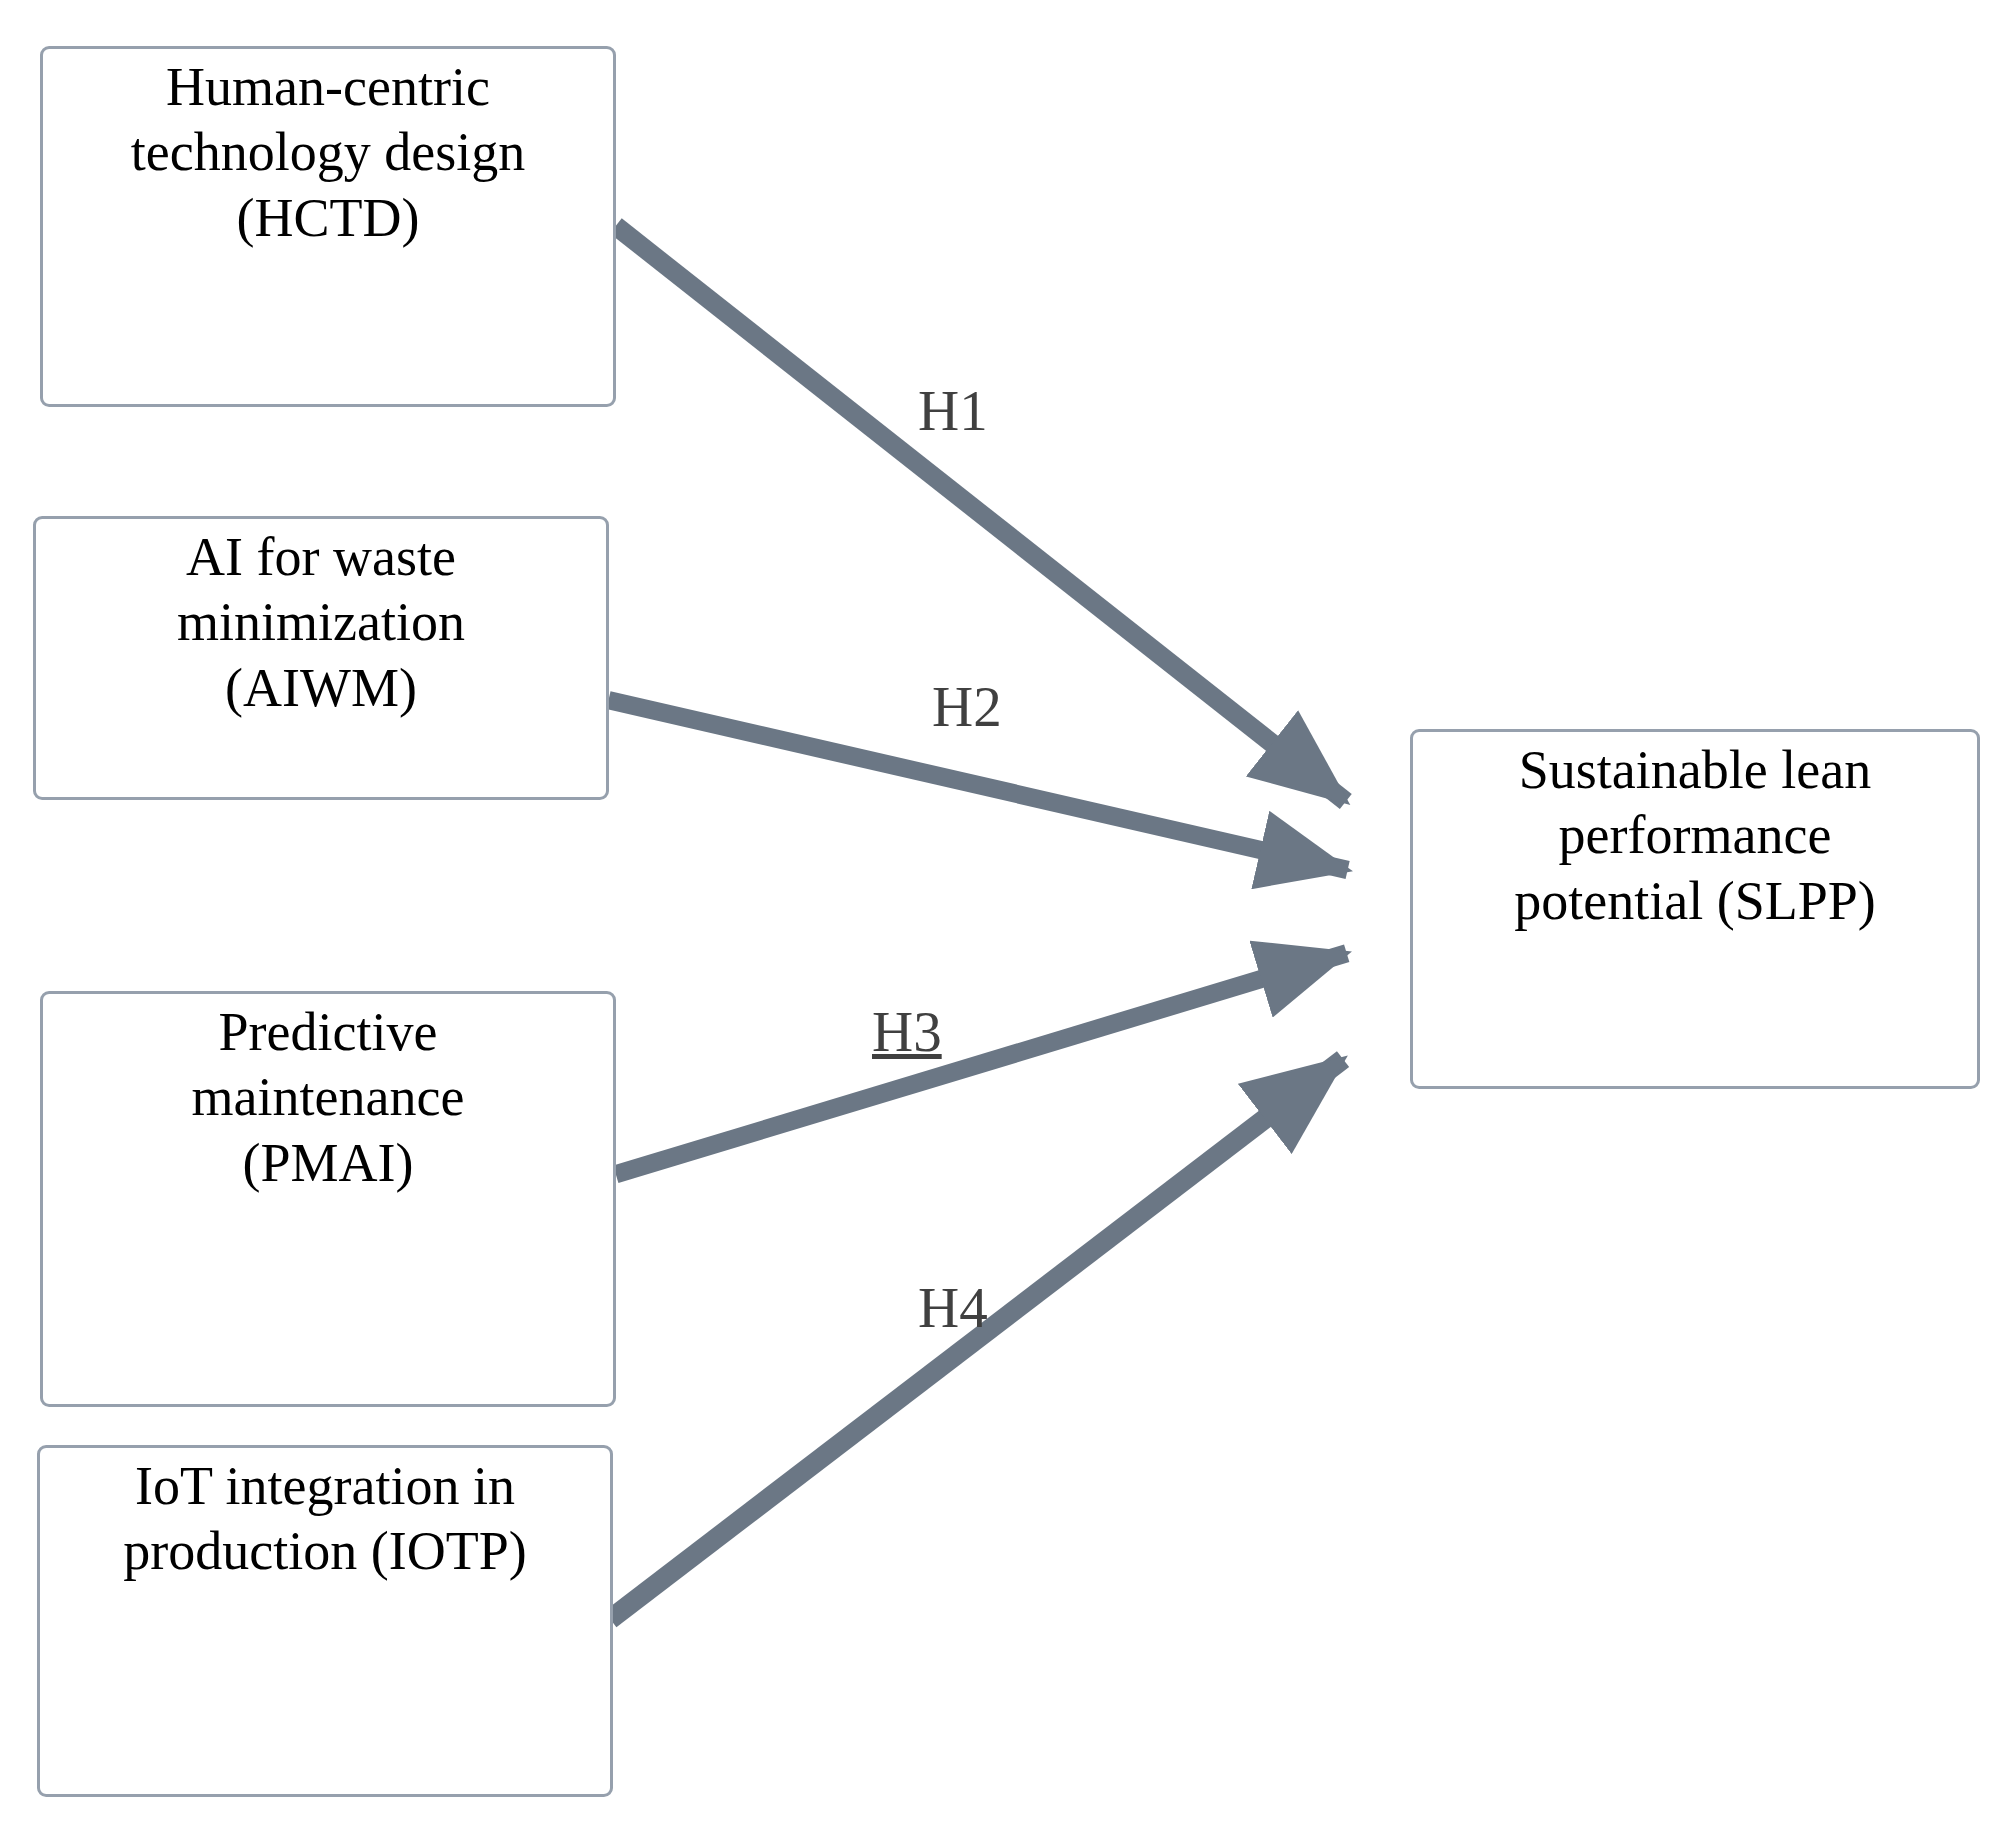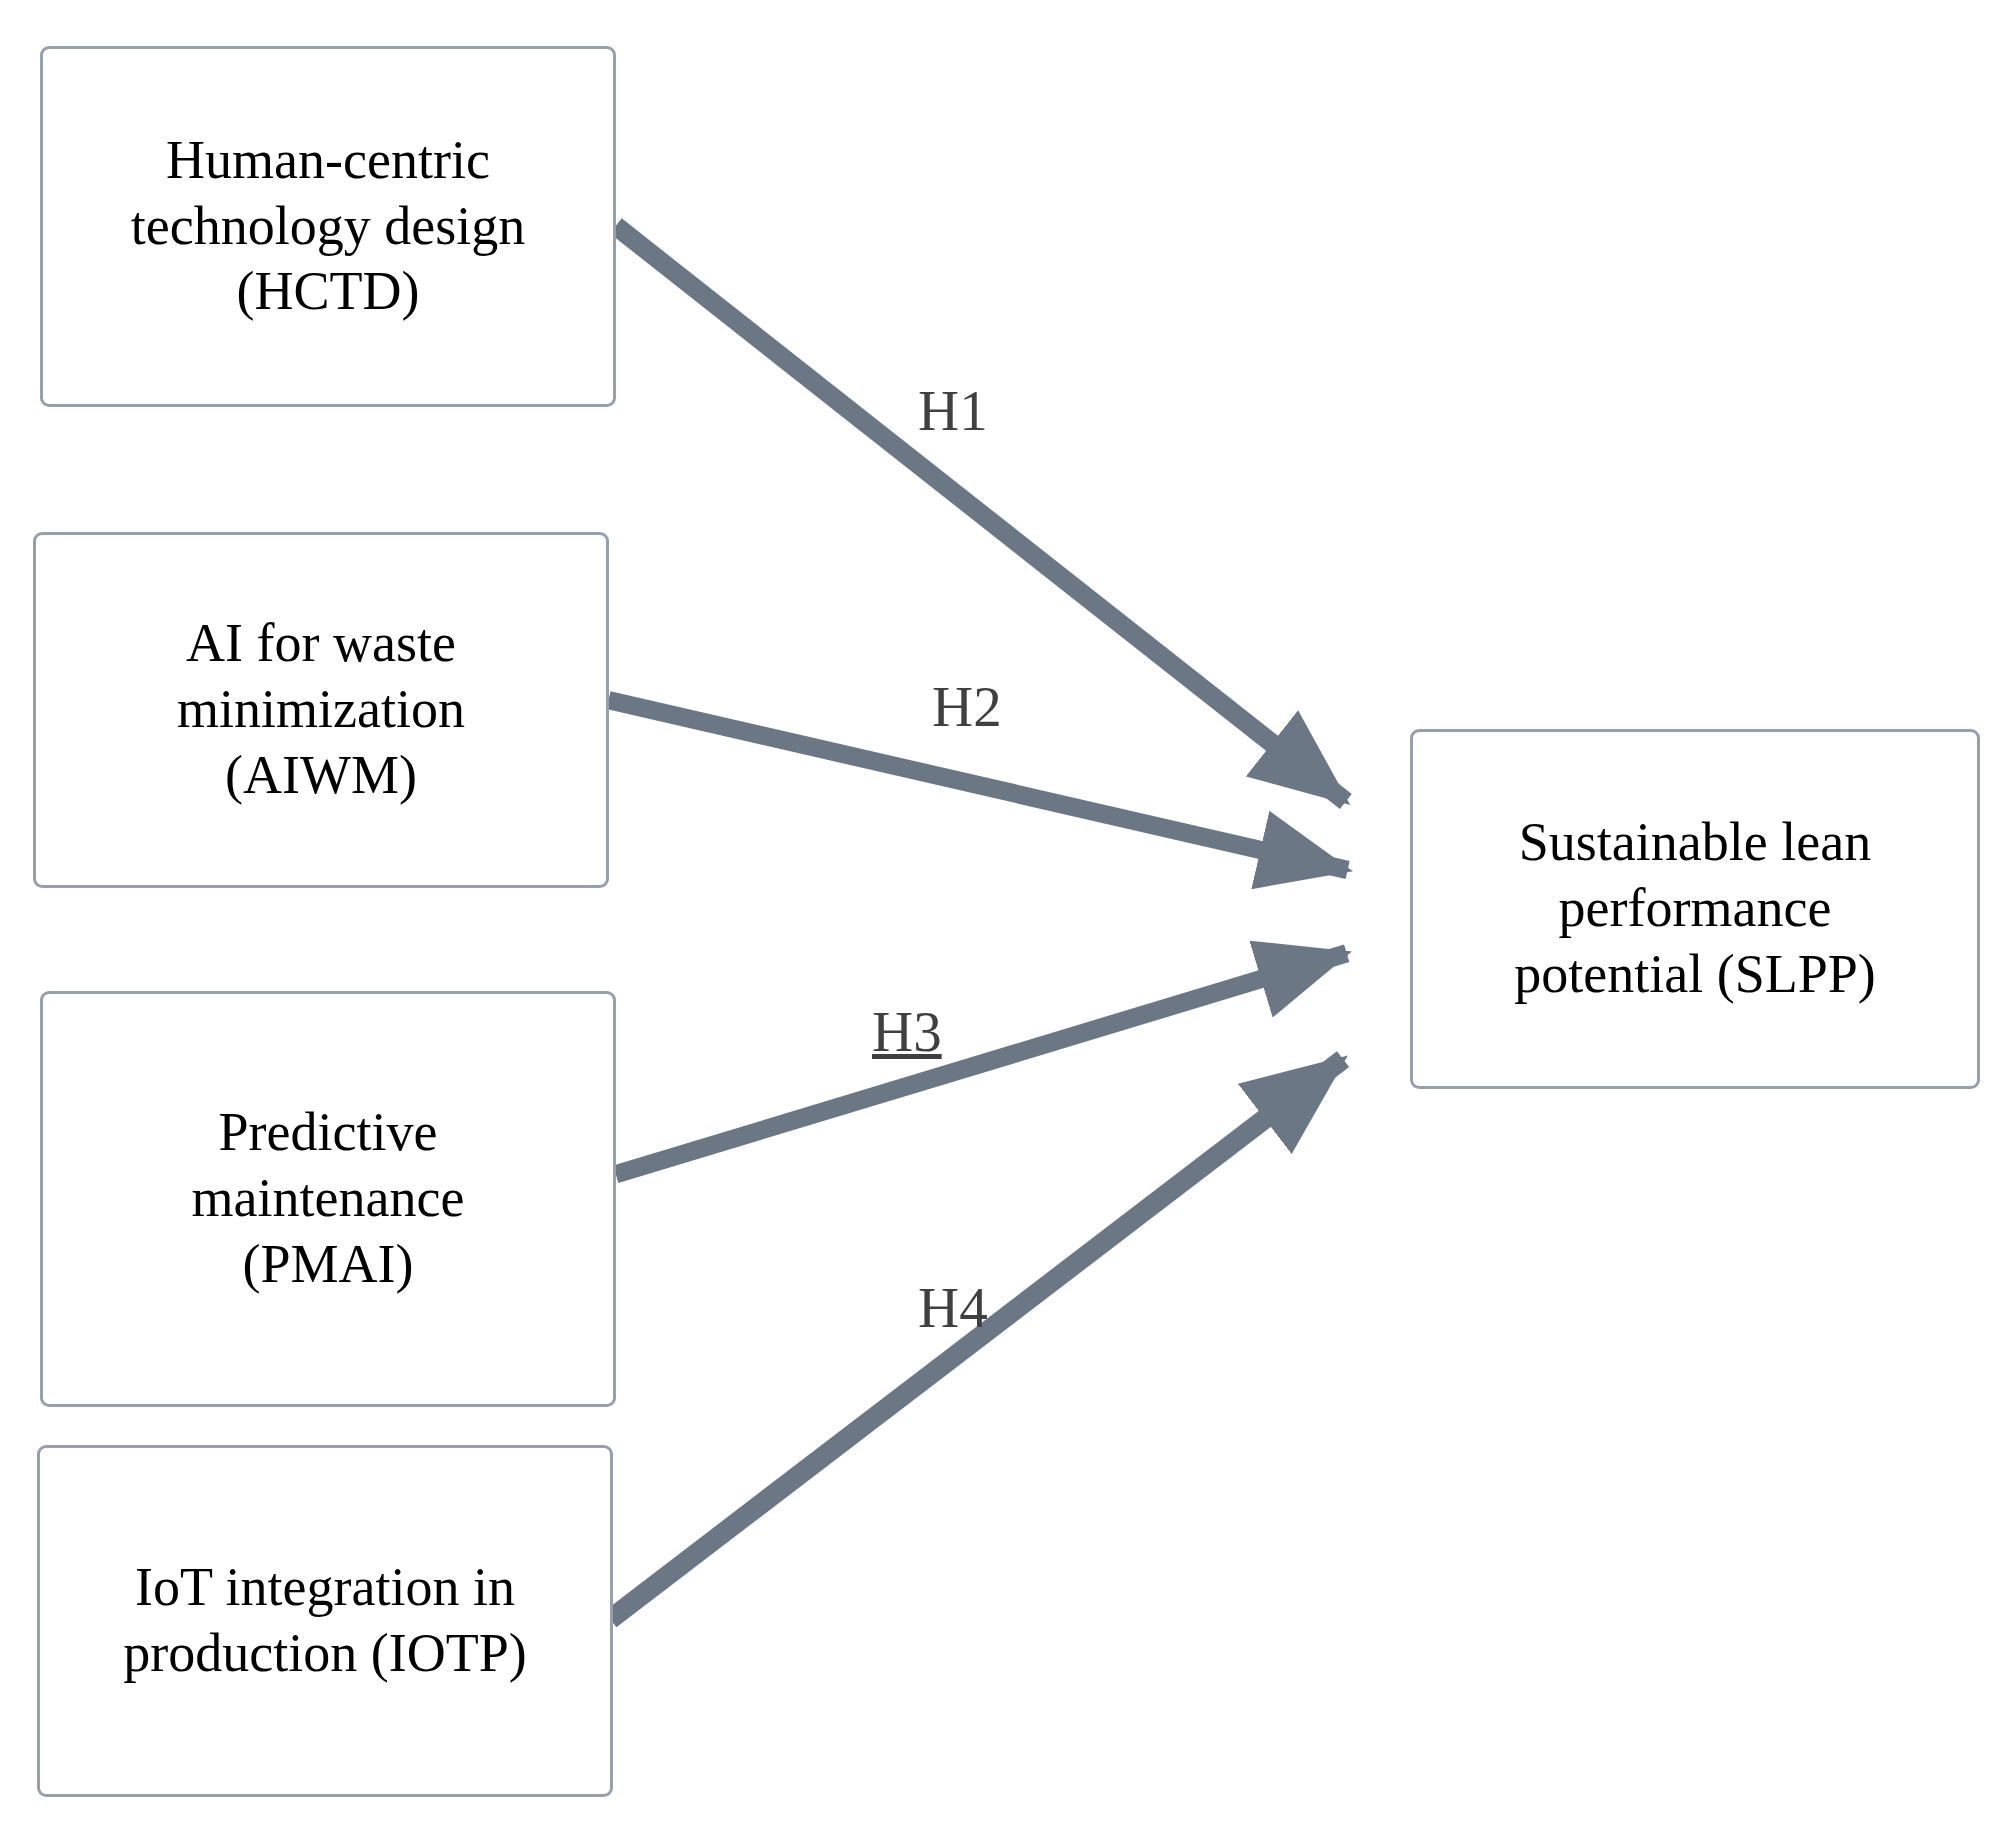--- a/index.html
+++ b/index.html
@@ -15,34 +15,34 @@
     overflow: hidden;
     font-family: "Liberation Serif", "DejaVu Serif", serif;
   }
   .node {
     position: absolute;
     box-sizing: border-box;
     border: 3.7px solid #96a0ad;
     border-radius: 9.1px;
     background: #ffffff;
     display: flex;
-    align-items: center;
+    align-items: flex-start;
     justify-content: center;
     text-align: center;
     color: #000000;
     line-height: 1.22;
     padding: 5.5px 16.4px;
   }
   .node-label {
     display: block;
     width: 100%;
     white-space: pre-line;
   }
   #node-hctd { left: 40px;  top: 46px;   width: 576px; height: 361px; font-size: 54px; }
-  #node-aiwm { left: 33px;  top: 532px;  width: 576px; height: 356px; font-size: 54px; }
+  #node-aiwm { left: 33px;  top: 516px;  width: 576px; height: 284px; font-size: 54px; }
   #node-pmai { left: 40px;  top: 991px; width: 576px; height: 416px; font-size: 54px; }
   #node-iotp { left: 37px;  top: 1445px; width: 576px; height: 352px; font-size: 54px; }
   #node-slpp { left: 1410px; top: 729px;  width: 570px; height: 360px; font-size: 54px; }
 
   #edges {
     position: absolute;
     left: 0; top: 0;
     width: 2010px;
     height: 1825px;
     pointer-events: none;

